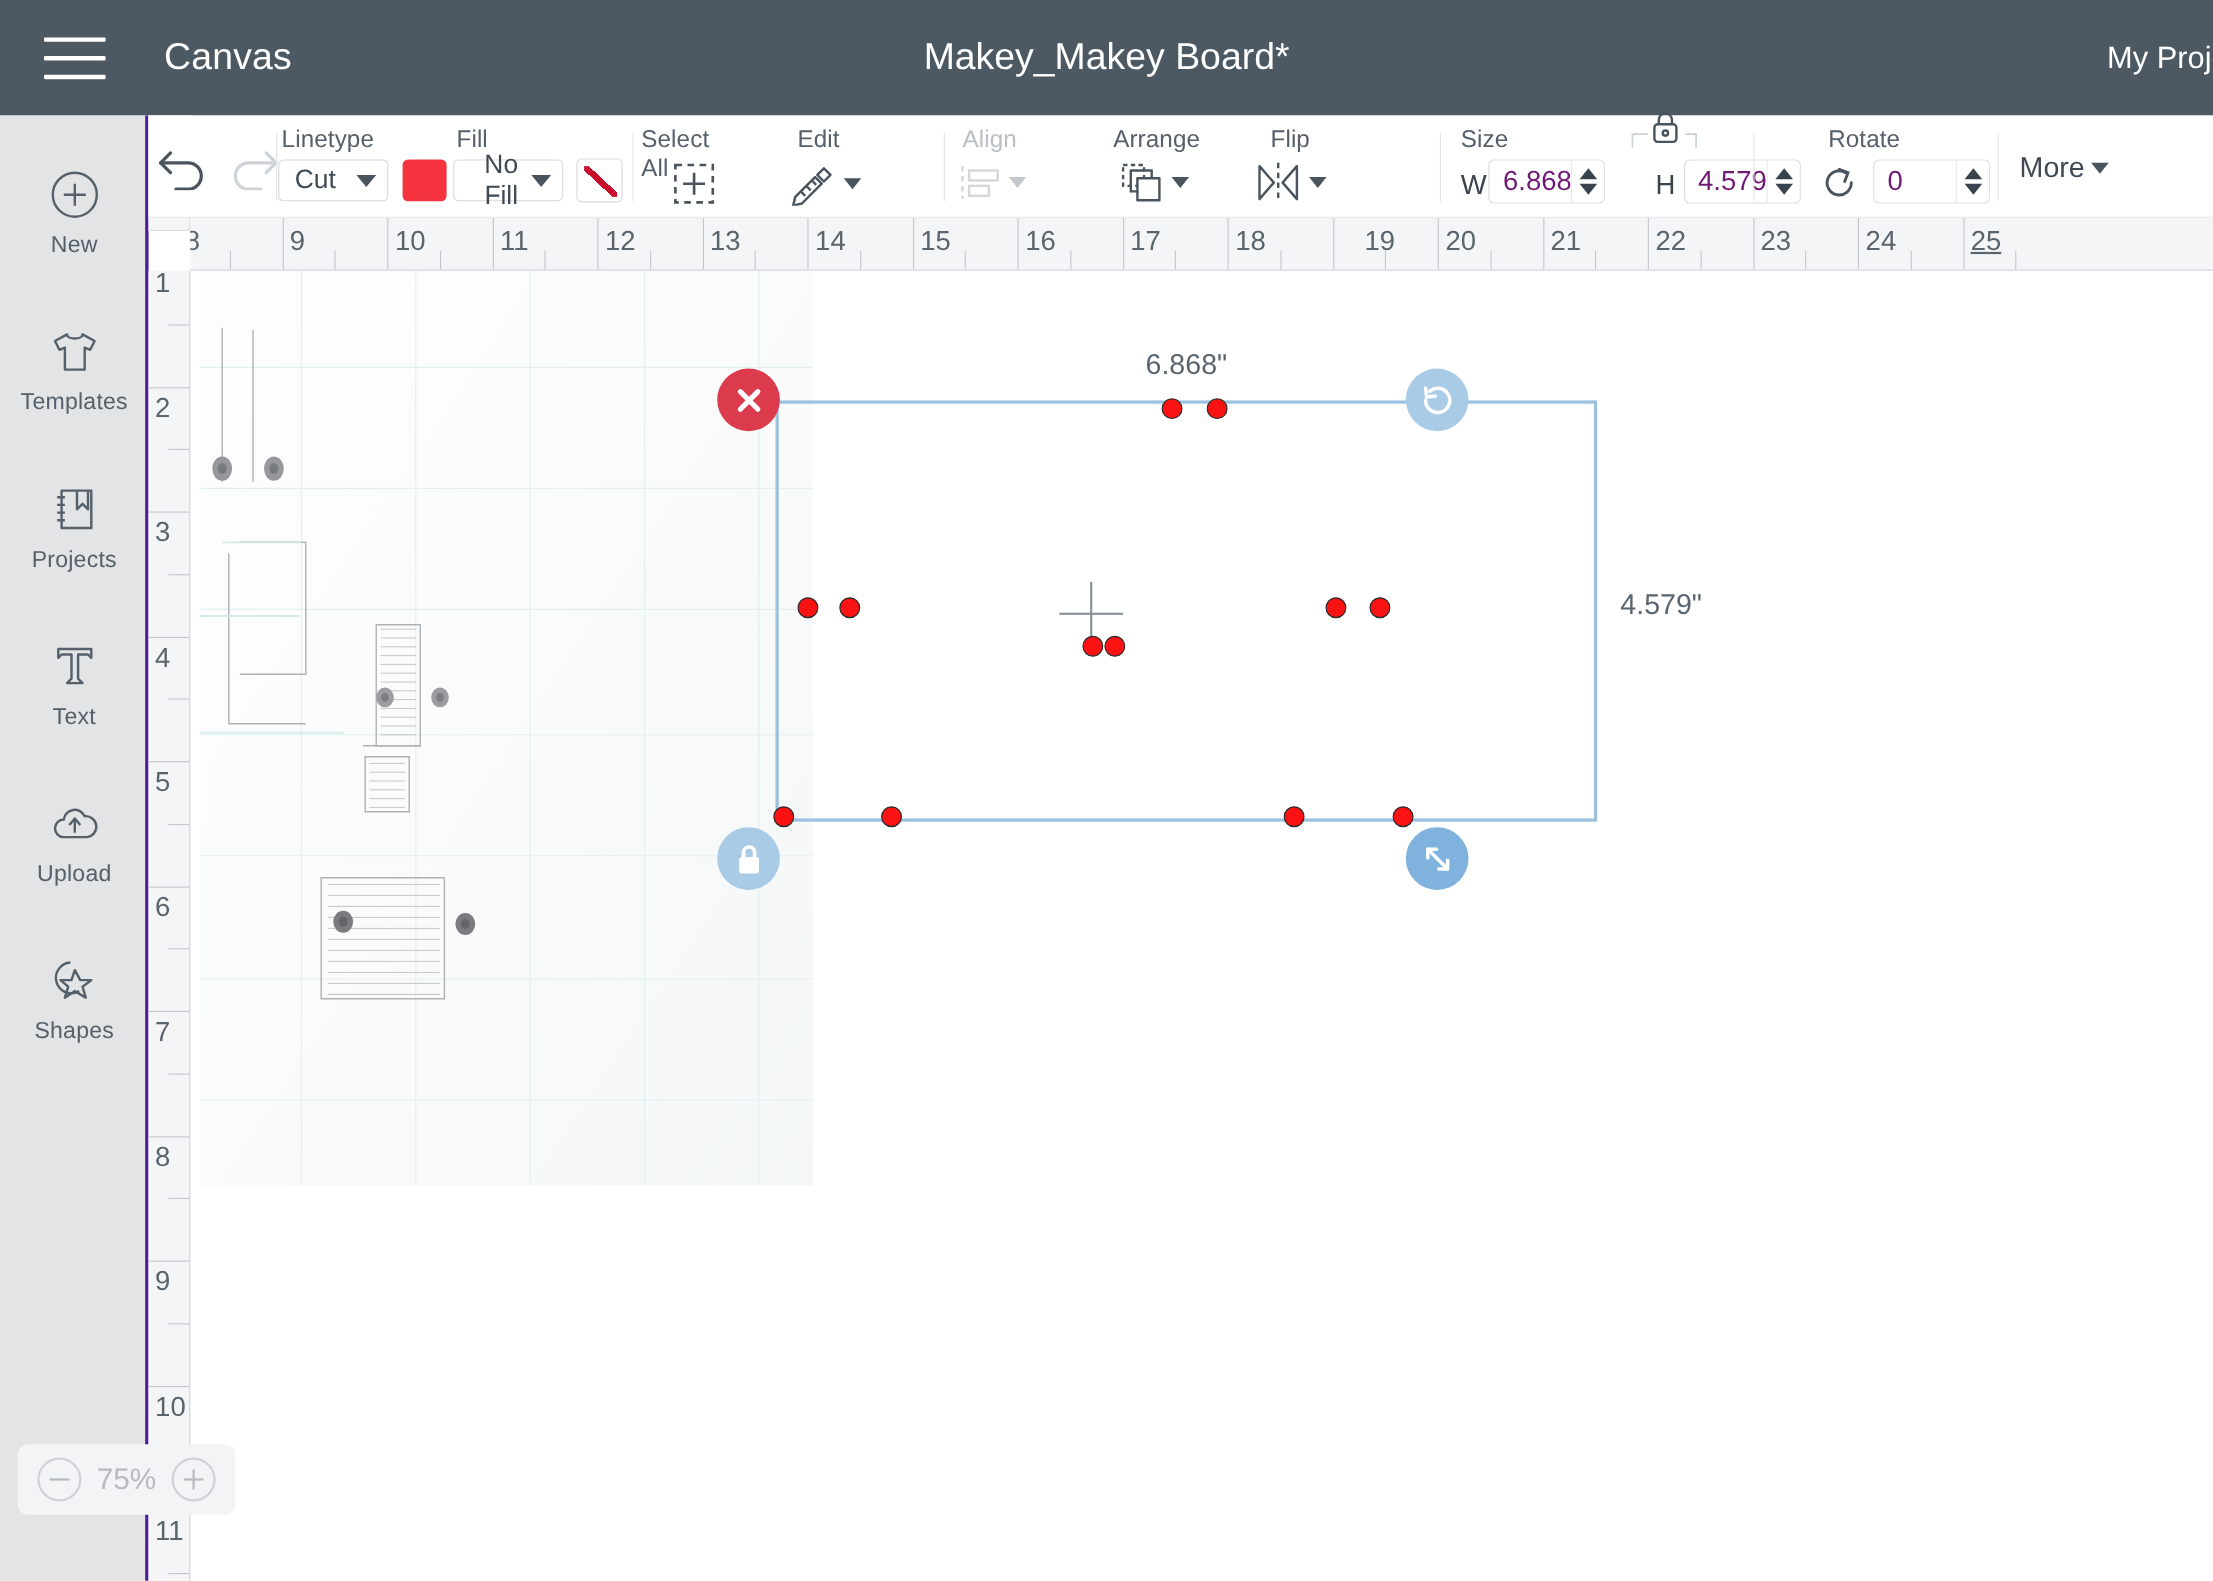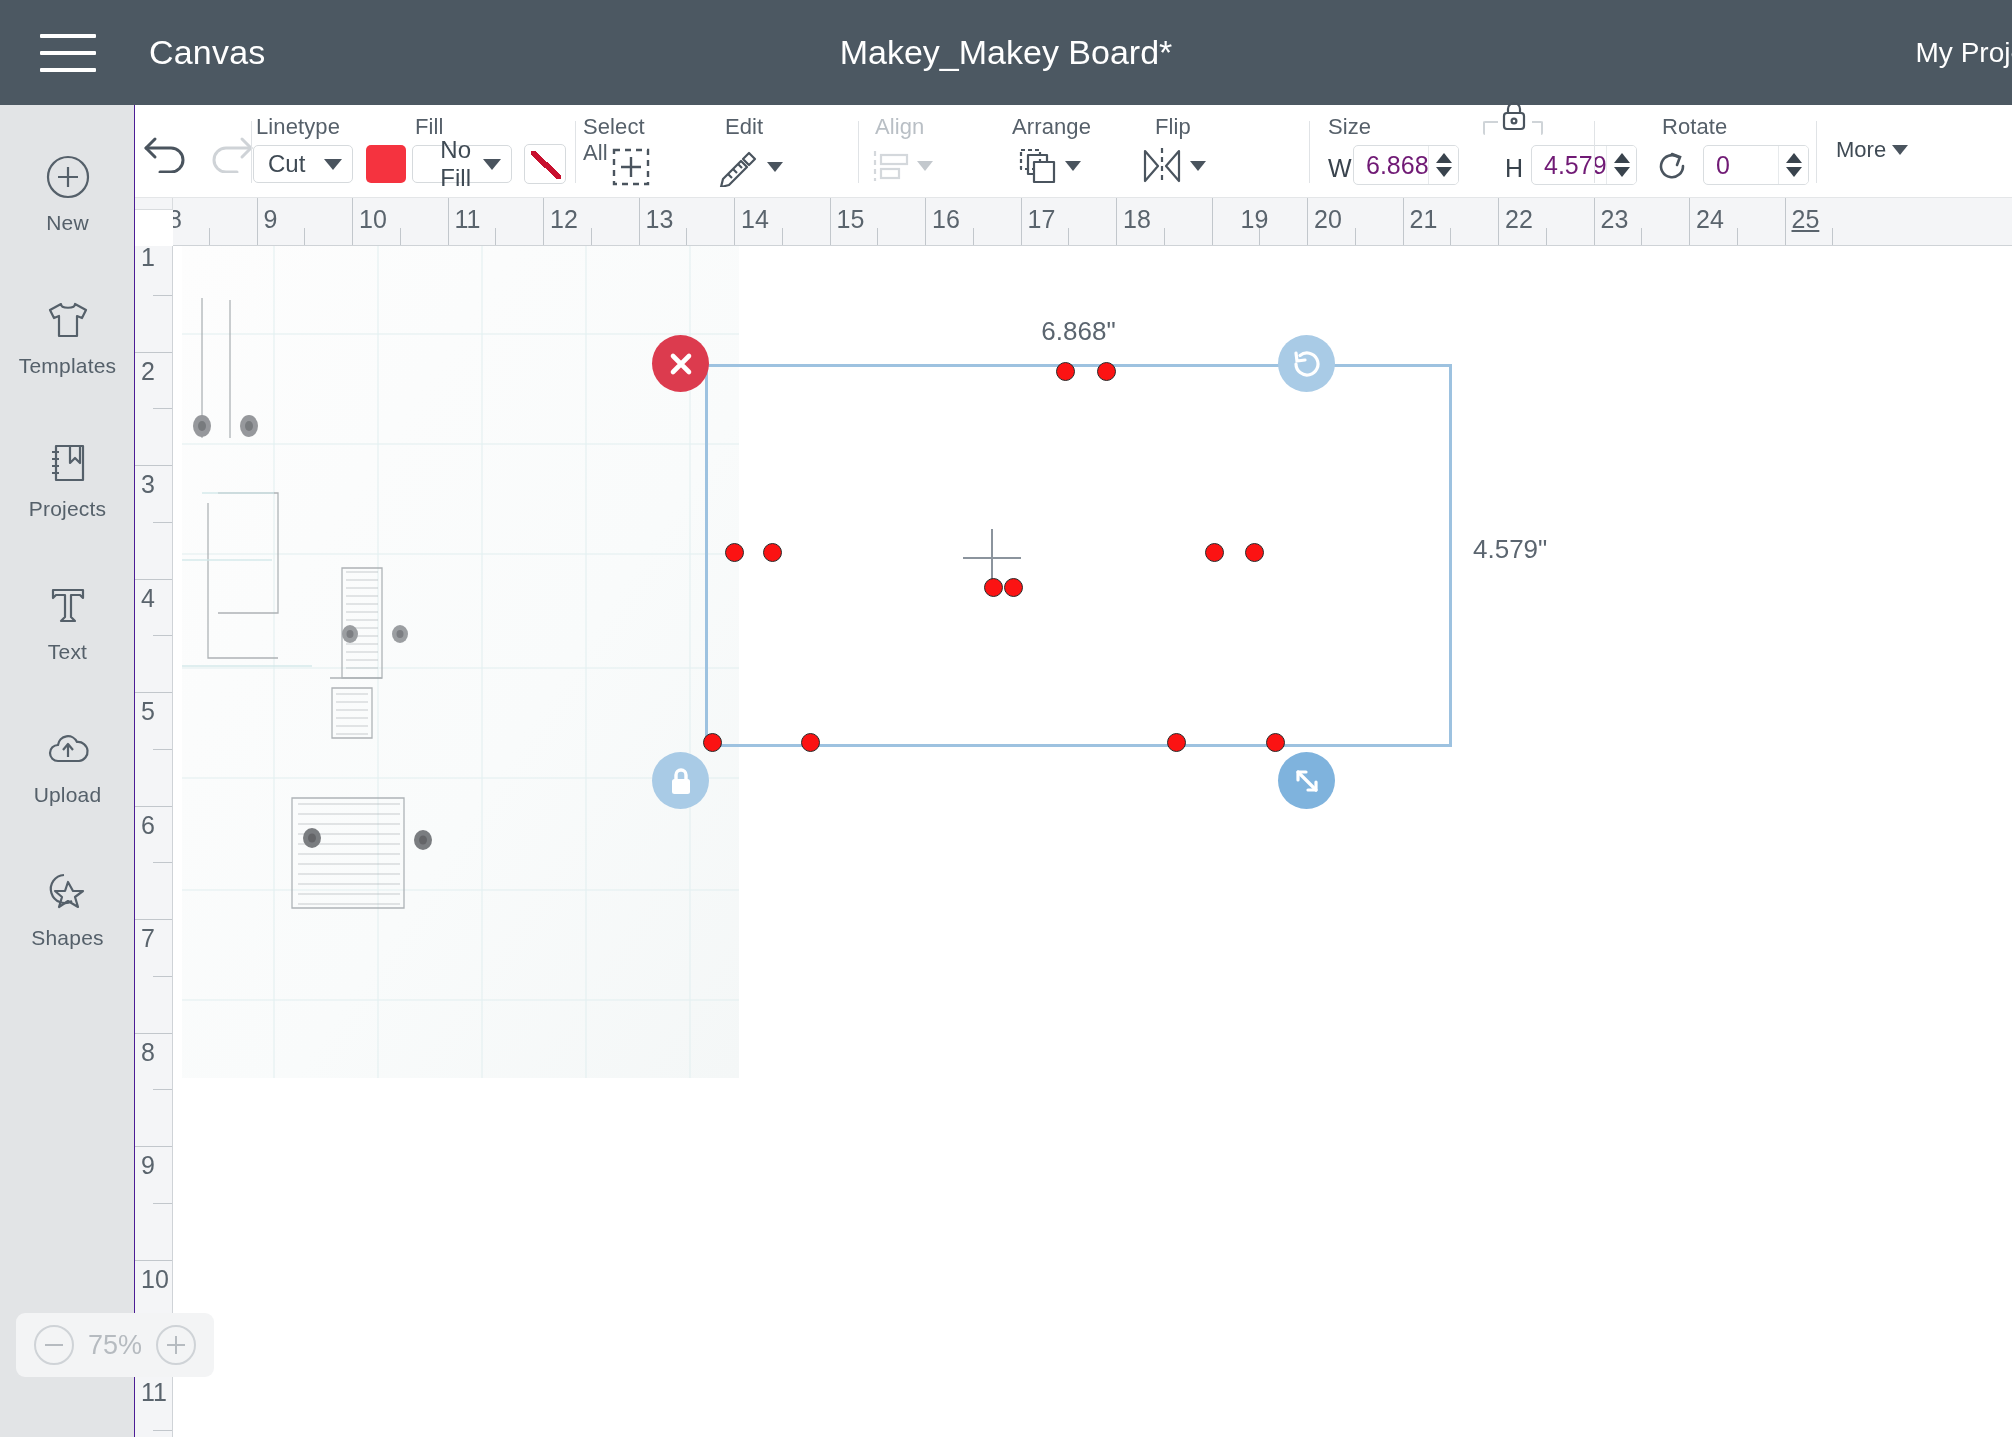--- a/index.html
+++ b/index.html
@@ -49,21 +49,21 @@
     font-size: 28px;
     white-space: nowrap;
     overflow: hidden;
   }
 
   
   .sidebar {
     position: absolute; left: 0; top: 105px;
     width: 135px; height: 1332px;
     background: #e2e4e6;
-    border-right: 1px solid #4c1d95;
+    border-right: 3px solid #4c1d95;
     padding-top: 16px;
   }
   .side-item {
     width: 135px;
     height: 143px;
     display: flex; flex-direction: column;
     align-items: center; justify-content: center;
     cursor: pointer;
     gap: 8px;
   }
@@ -224,21 +224,21 @@
     position: absolute; left: 0; top: 18px;
     width: 60px; height: 14px;
     border: 2px solid #cfd4d8; border-bottom: none;
     border-radius: 2px;
   }
   .lock-bracket::after{
     content:""; position:absolute; left:13px; top:-2px;
     width:34px; height:4px; background:#fff;
   }
   .more-btn {
-    font-size: 22px; color: #3f4a54; cursor: pointer;
+    font-size: 26px; color: #3f4a54; cursor: pointer;
     display: inline-flex; align-items: center;
   }
 
   
   .canvas {
     position: absolute; left: 173px; top: 246px;
     width: 1839px; height: 1191px;
     background: #ffffff;
     overflow: hidden;
   }

